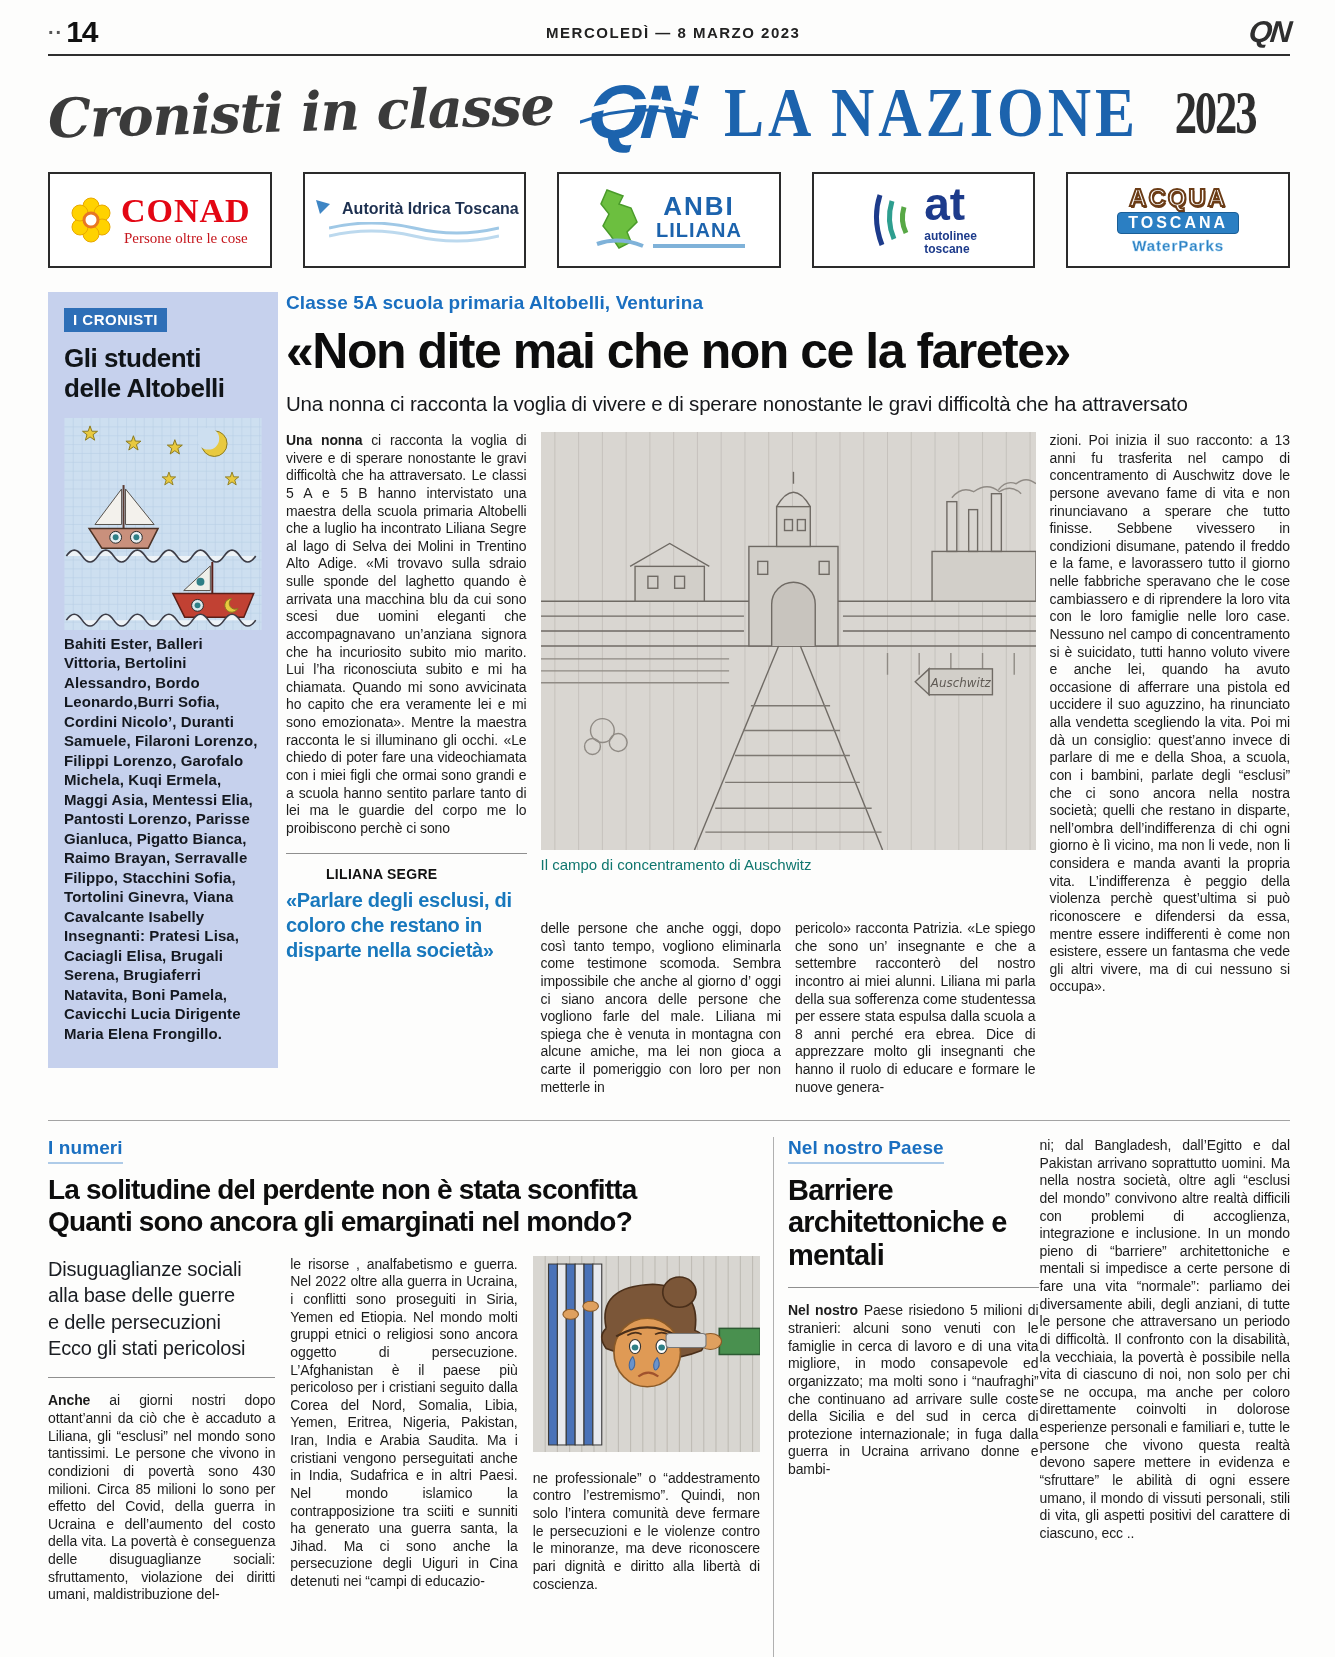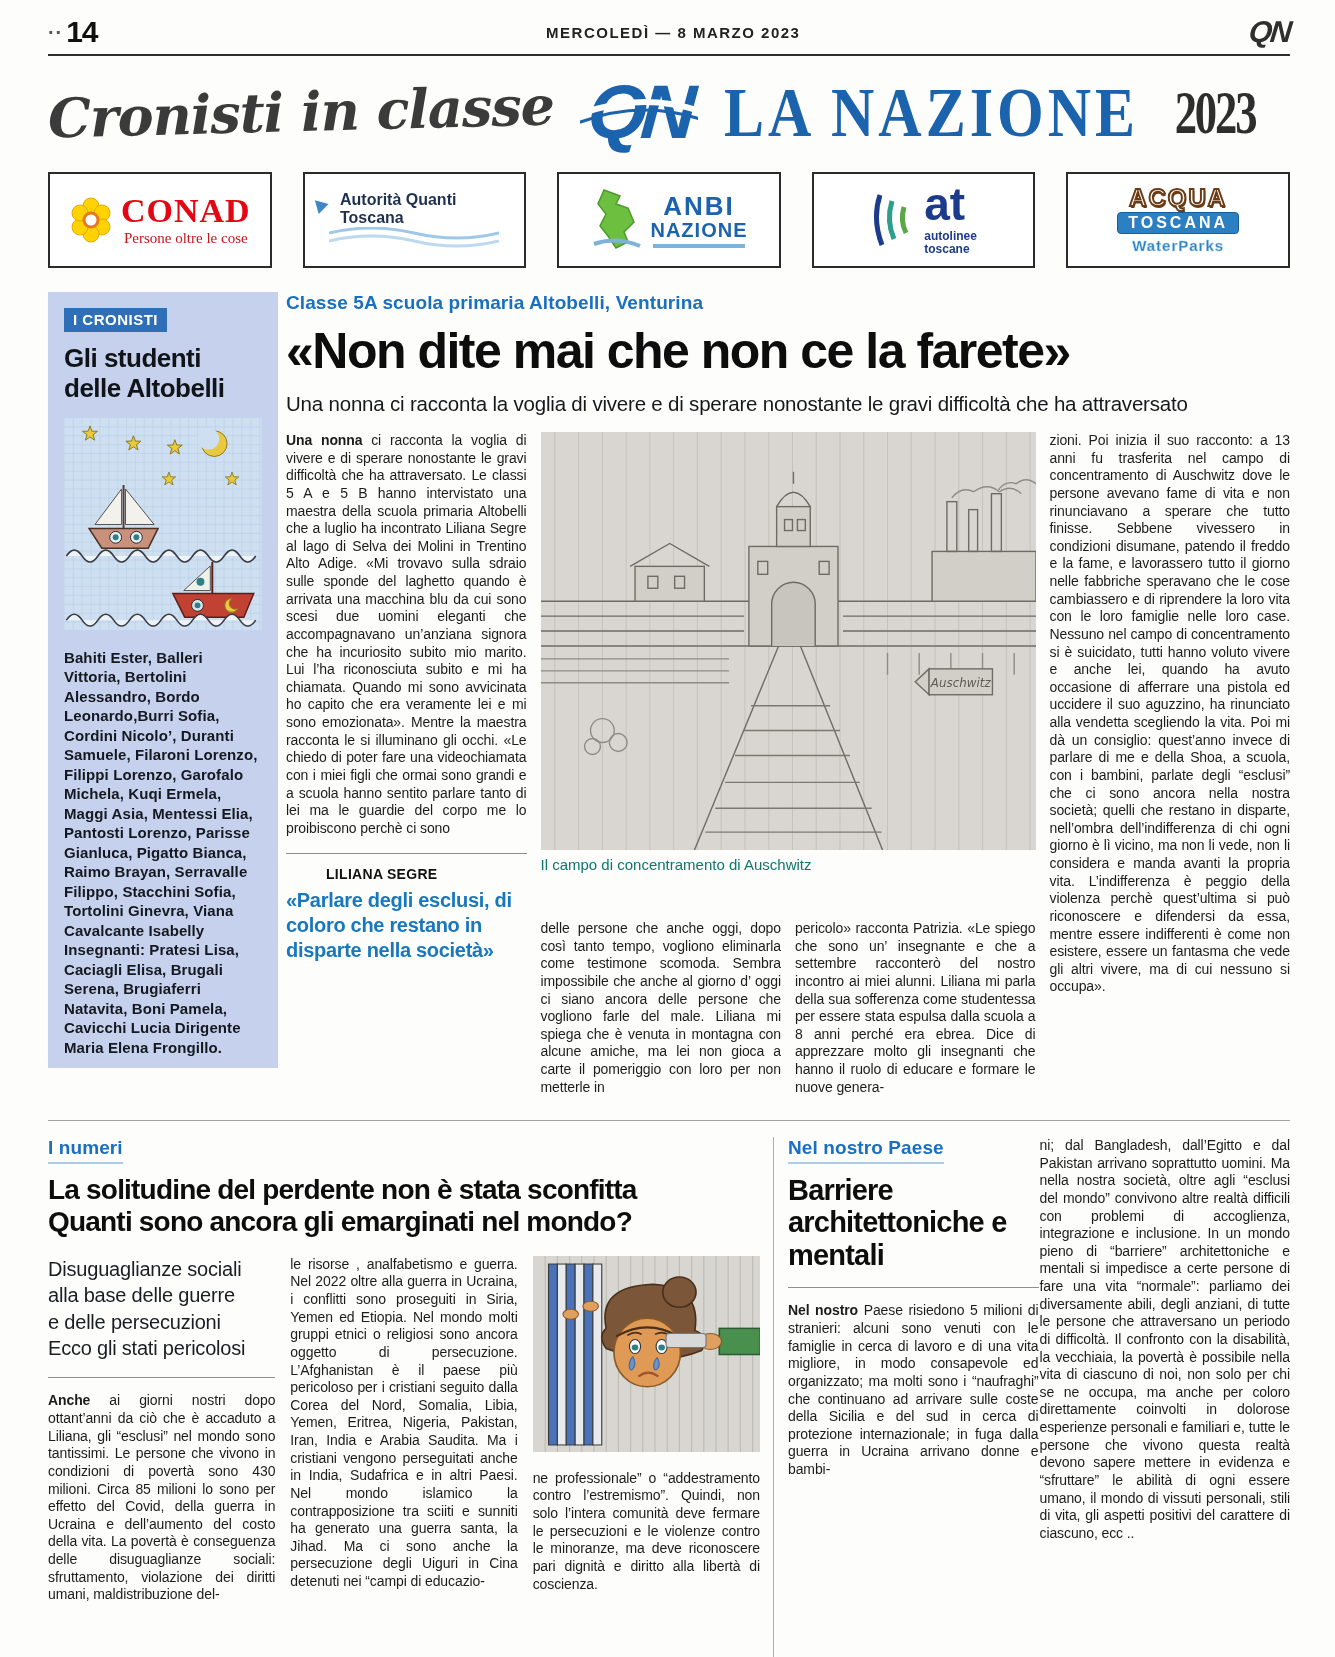--- a/index.html
+++ b/index.html
@@ -38,21 +38,21 @@
   .acqua2 { font-weight:bold; font-size:16px; color:#fff; background:#2b7fc3; border-radius:4px; padding:1px 10px; letter-spacing:3px; margin-top:2px; border:1px solid #1a5e96; }
   .acqua3 { font-weight:bold; font-size:15px; color:#2b7fc3; letter-spacing:1px; margin-top:3px; -webkit-text-stroke:0.5px #9fd0ee; }
   .sp-col { display:flex; flex-direction:column; align-items:center; }
 
   
   .main-section { margin:24px 45px 0 48px; height:812px; display:flex; gap:8px; overflow:hidden; }
   .sidebar { width:230px; flex:none; height:776px; background:#c6d1ed; padding:16px 16px 10px; overflow:hidden; }
   .badge { display:inline-block; background:#2e6fb7; color:#fff; font-weight:bold; font-size:15px; padding:3px 9px 4px; letter-spacing:0.5px; }
   .sidebar-title { font-weight:bold; font-size:26px; line-height:1.15; color:#101418; margin-top:12px; white-space:pre-line; letter-spacing:-0.5px; }
   .sidebar-art { margin-top:14px; }
-  .sidebar-names { margin-top:14px; font-size:15px; font-weight:bold; line-height:1.3; color:#14181f; letter-spacing:0.1px; }
+  .sidebar-names { font-size:15px; font-weight:bold; line-height:1.3; color:#14181f; letter-spacing:0.1px; }
 
   .article { flex:1; min-width:0; }
   .kicker { color:#1a6fc0; font-weight:bold; font-size:19px; letter-spacing:0.1px; }
   .kicker.underlined { display:inline-block; border-bottom:2px solid #aecbe8; padding-bottom:3px; }
   .headline-main { font-weight:bold; font-size:50px; letter-spacing:-1.5px; color:#0d0d0d; margin-top:8px; white-space:nowrap; }
   .subtitle { font-size:20.5px; color:#16181c; margin-top:12px; white-space:nowrap; letter-spacing:-0.2px; }
 
   .article-body { margin-top:16px; display:grid; grid-template-columns:repeat(4, 1fr); grid-template-rows:488px auto; column-gap:14px; }
   .bodytext { font-size:14px; line-height:1.26; text-align:justify; color:#1c1c1c; letter-spacing:-0.1px; }
   .lead { font-weight:bold; }
@@ -124,36 +124,36 @@
         <span class="conad-name">CONAD</span>
         <span class="conad-tag">Persone oltre le cose</span>
       </div>
     </div>
     <div class="sp-box">
       <div class="sp-col">
         <div style="display:flex;align-items:center;gap:6px;">
           <svg width="26" height="26" viewBox="0 0 26 26">
             <path d="M6,4 L20,8 L10,18 Z" fill="#3f86c5"></path>
           </svg>
-          <span class="ait-name">Autorità Quanti Toscana</span>
+          <span class="ait-name">Autorità Idrica Toscana</span>
         </div>
         <svg width="170" height="22" viewBox="0 0 170 22">
           <path d="M0,6 Q42,-4 85,6 T170,6" stroke="#9fc8e6" stroke-width="3" fill="none"></path>
           <path d="M0,14 Q42,4 85,14 T170,14" stroke="#bcd9ee" stroke-width="3" fill="none"></path>
         </svg>
       </div>
     </div>
     <div class="sp-box">
       <svg width="52" height="64" viewBox="0 0 52 64">
         <path d="M14,2 L30,8 L26,16 L38,20 L44,34 L34,44 L38,54 L26,60 L18,48 L10,38 L16,26 L8,16 Z" fill="#6cbf3f" stroke="#4a9b2a" stroke-width="1.5"></path>
         <path d="M4,56 Q26,48 50,58" stroke="#7fb2d9" stroke-width="4" fill="none"></path>
       </svg>
       <div class="sp-col">
         <span class="anbi-line1">ANBI</span>
-        <span class="anbi-line2">NAZIONE</span>
+        <span class="anbi-line2">LILIANA</span>
         <div class="anbi-strip" style="width:92px;"></div>
       </div>
     </div>
     <div class="sp-box">
       <svg width="46" height="62" viewBox="0 0 46 62">
         <path d="M10,6 Q2,30 12,56" stroke="#1d3b8b" stroke-width="5" fill="none"></path>
         <path d="M22,12 Q16,32 24,50" stroke="#2e9e8f" stroke-width="5" fill="none"></path>
         <path d="M34,18 Q30,32 36,44" stroke="#58a846" stroke-width="5" fill="none"></path>
       </svg>
       <div class="sp-col" style="align-items:flex-start;">

